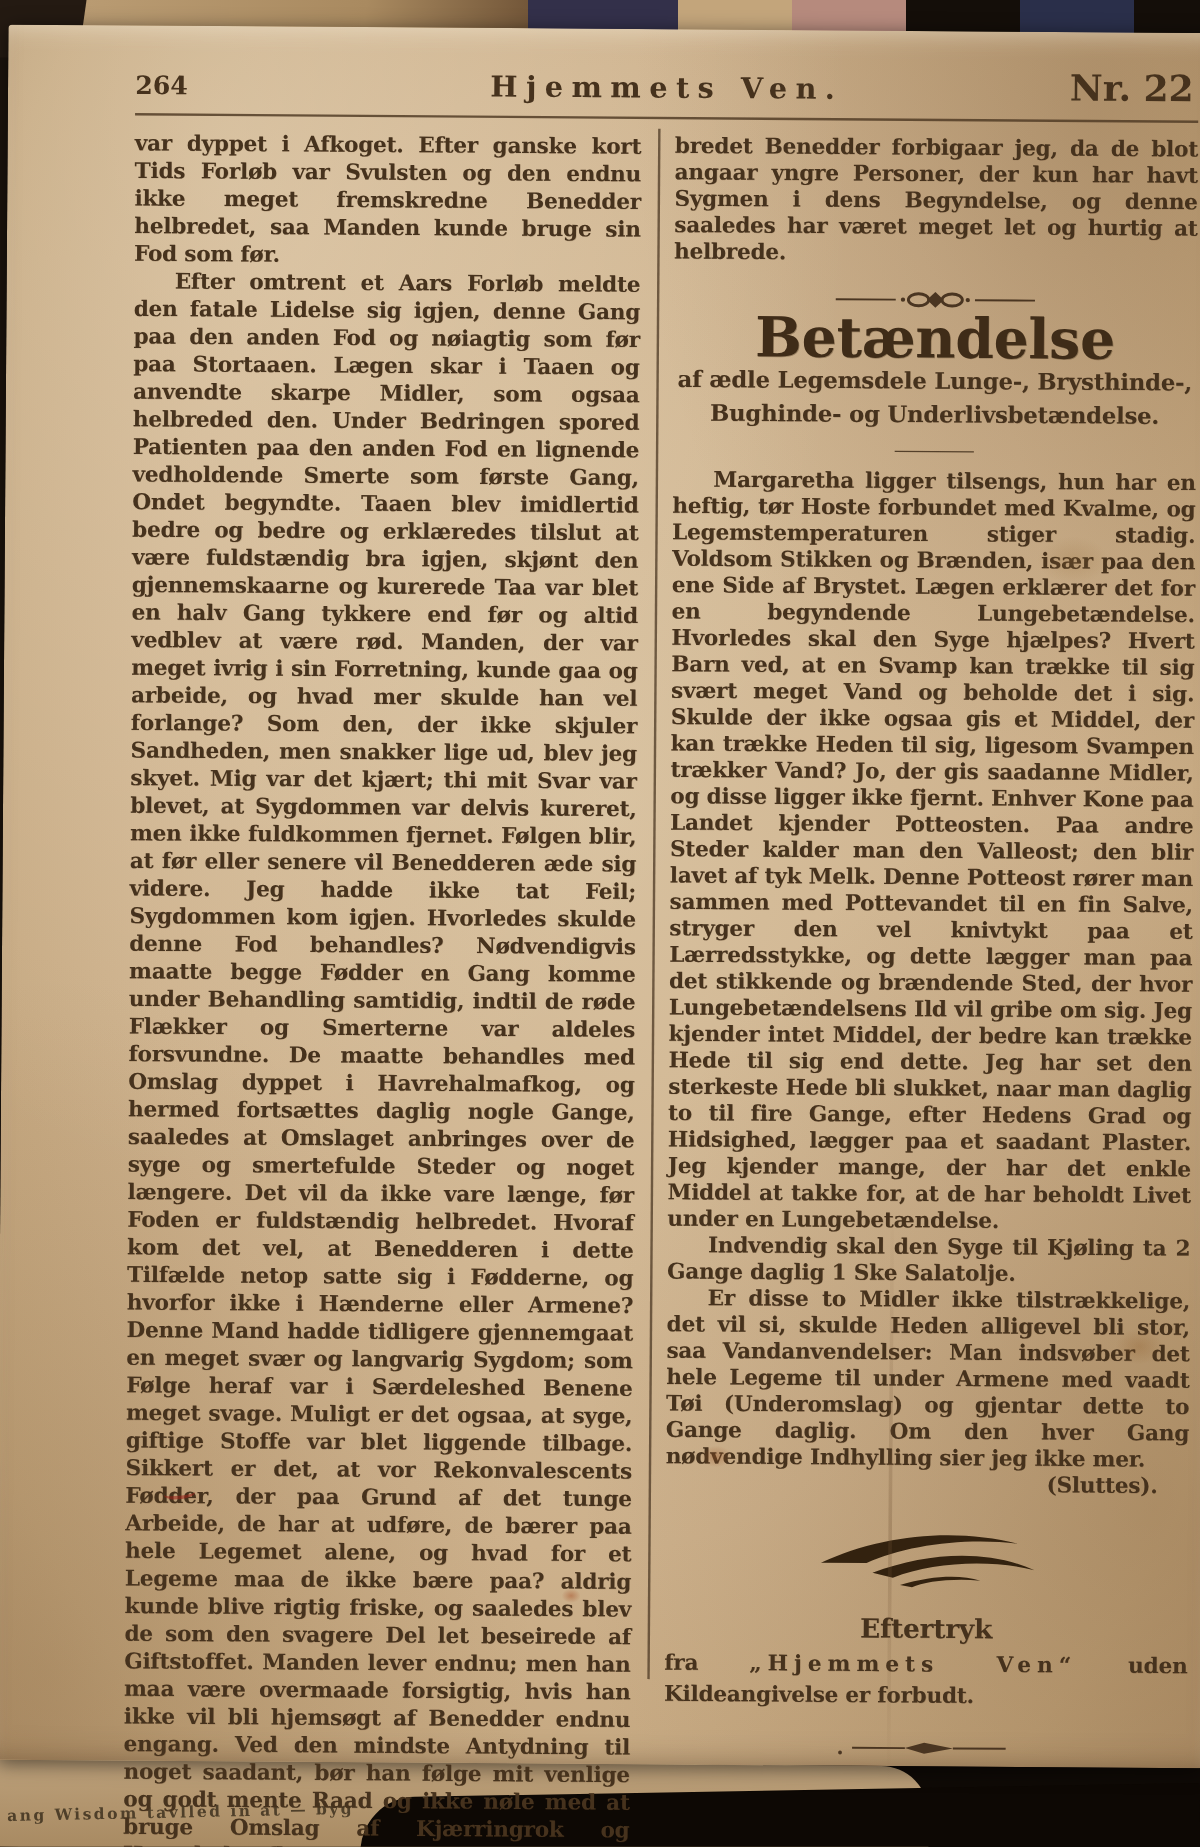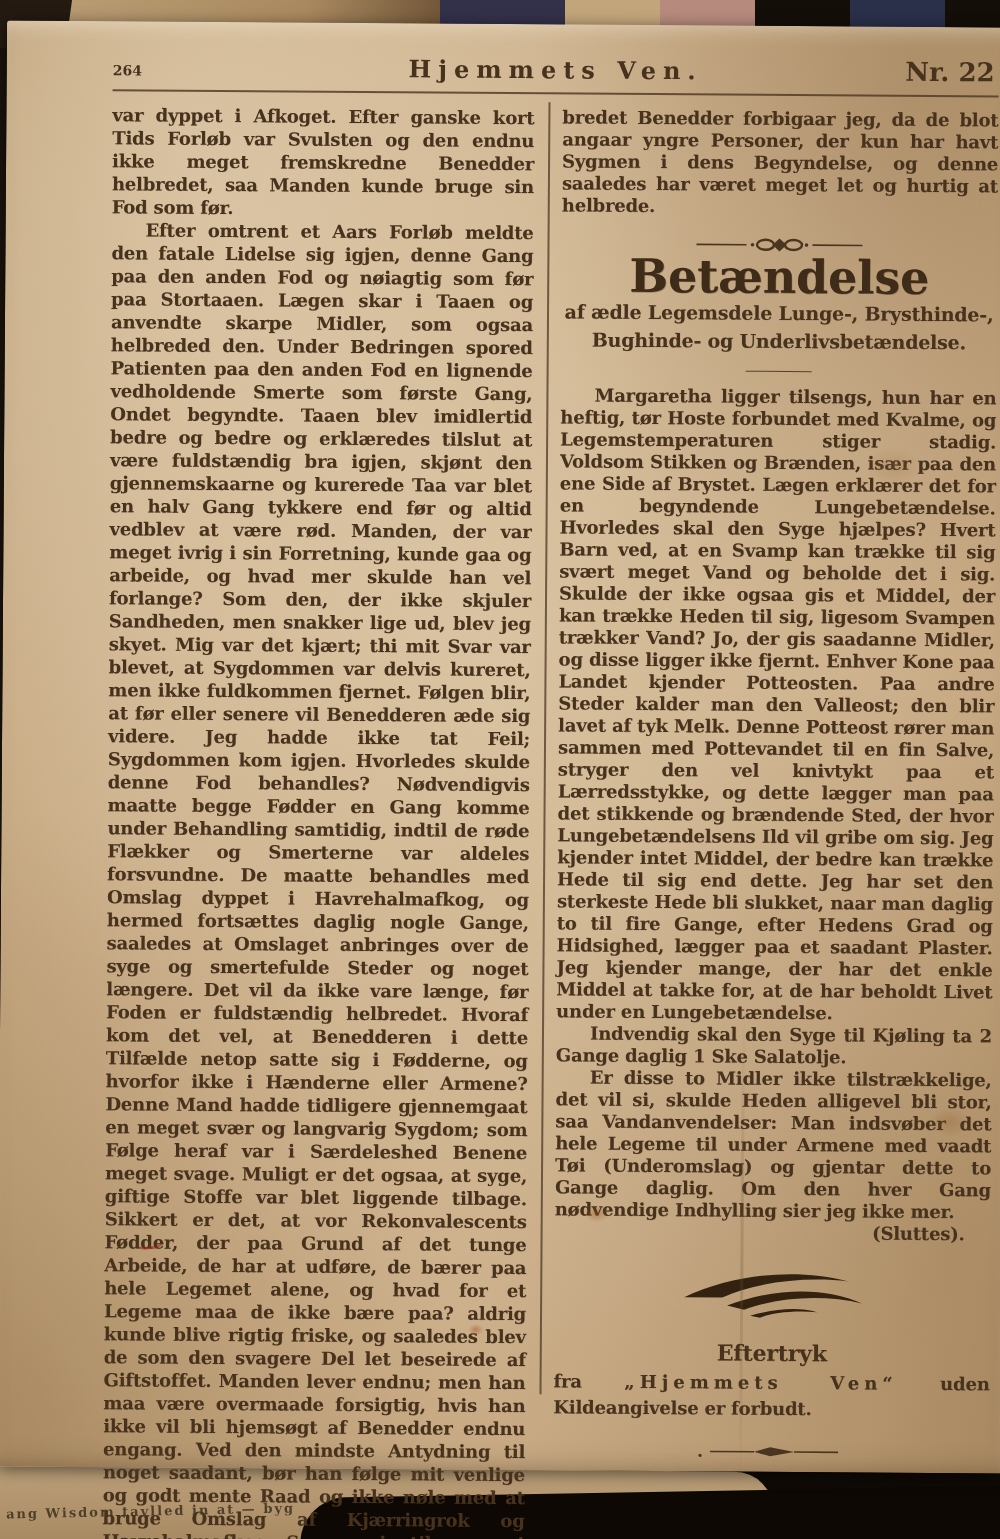--- a/index.html
+++ b/index.html
@@ -33,23 +33,23 @@
       radial-gradient(ellipse at 90% 4%, rgba(110,78,48,.25), rgba(110,78,48,0) 30%),
       radial-gradient(ellipse at 96% 85%, rgba(116,82,46,.28), rgba(116,82,46,0) 35%),
       radial-gradient(ellipse at 4% 95%, rgba(120,88,52,.22), rgba(120,88,52,0) 30%),
       radial-gradient(ellipse at 50% 45%, #d8c19f 0%, #cdb18c 55%, #c0a279 85%, #b3946c 100%);
     box-shadow:0 3px 16px rgba(0,0,0,.55), inset 0 14px 22px -14px rgba(255,250,235,.55), inset 0 -16px 26px -18px rgba(70,45,25,.5);
     border-radius:3px 6px 2px 2px;
   }
   .content{position:absolute;left:106px;top:30px;width:886px;}
   
   .header{display:grid;grid-template-columns:1fr auto 1fr;align-items:baseline;color:#46321d;}
-  .page-number{font-size:14px;font-weight:bold;justify-self:start;}
+  .page-number{font-size:21px;font-weight:bold;justify-self:start;}
   .masthead{font-size:24px;font-weight:bold;letter-spacing:7px;justify-self:center;}
-  .issue{font-size:26px;font-weight:bold;justify-self:end;padding-right:4px;}
+  .issue{font-size:30px;font-weight:bold;justify-self:end;padding-right:4px;}
   .header-rule{height:0;border-bottom:2px solid #513c26;margin-top:8px;opacity:.85;}
   
   .columns{position:relative;display:flex;gap:28px;margin-top:12px;min-height:1290px;}
   .columns::before{content:"";position:absolute;left:436px;top:-4px;height:1292px;width:1.5px;background:#54402a;opacity:.8;}
   .col{color:#46321d;font-size:18px;font-weight:bold;text-align:justify;letter-spacing:-0.2px;
        text-shadow:.3px .3px 0 rgba(70,45,20,.25);}
   .col-left{width:422px;line-height:23px;}
   .col-right{width:436px;line-height:22px;}
   .col p{margin:0;}
   .col p.indent{text-indent:34px;}

